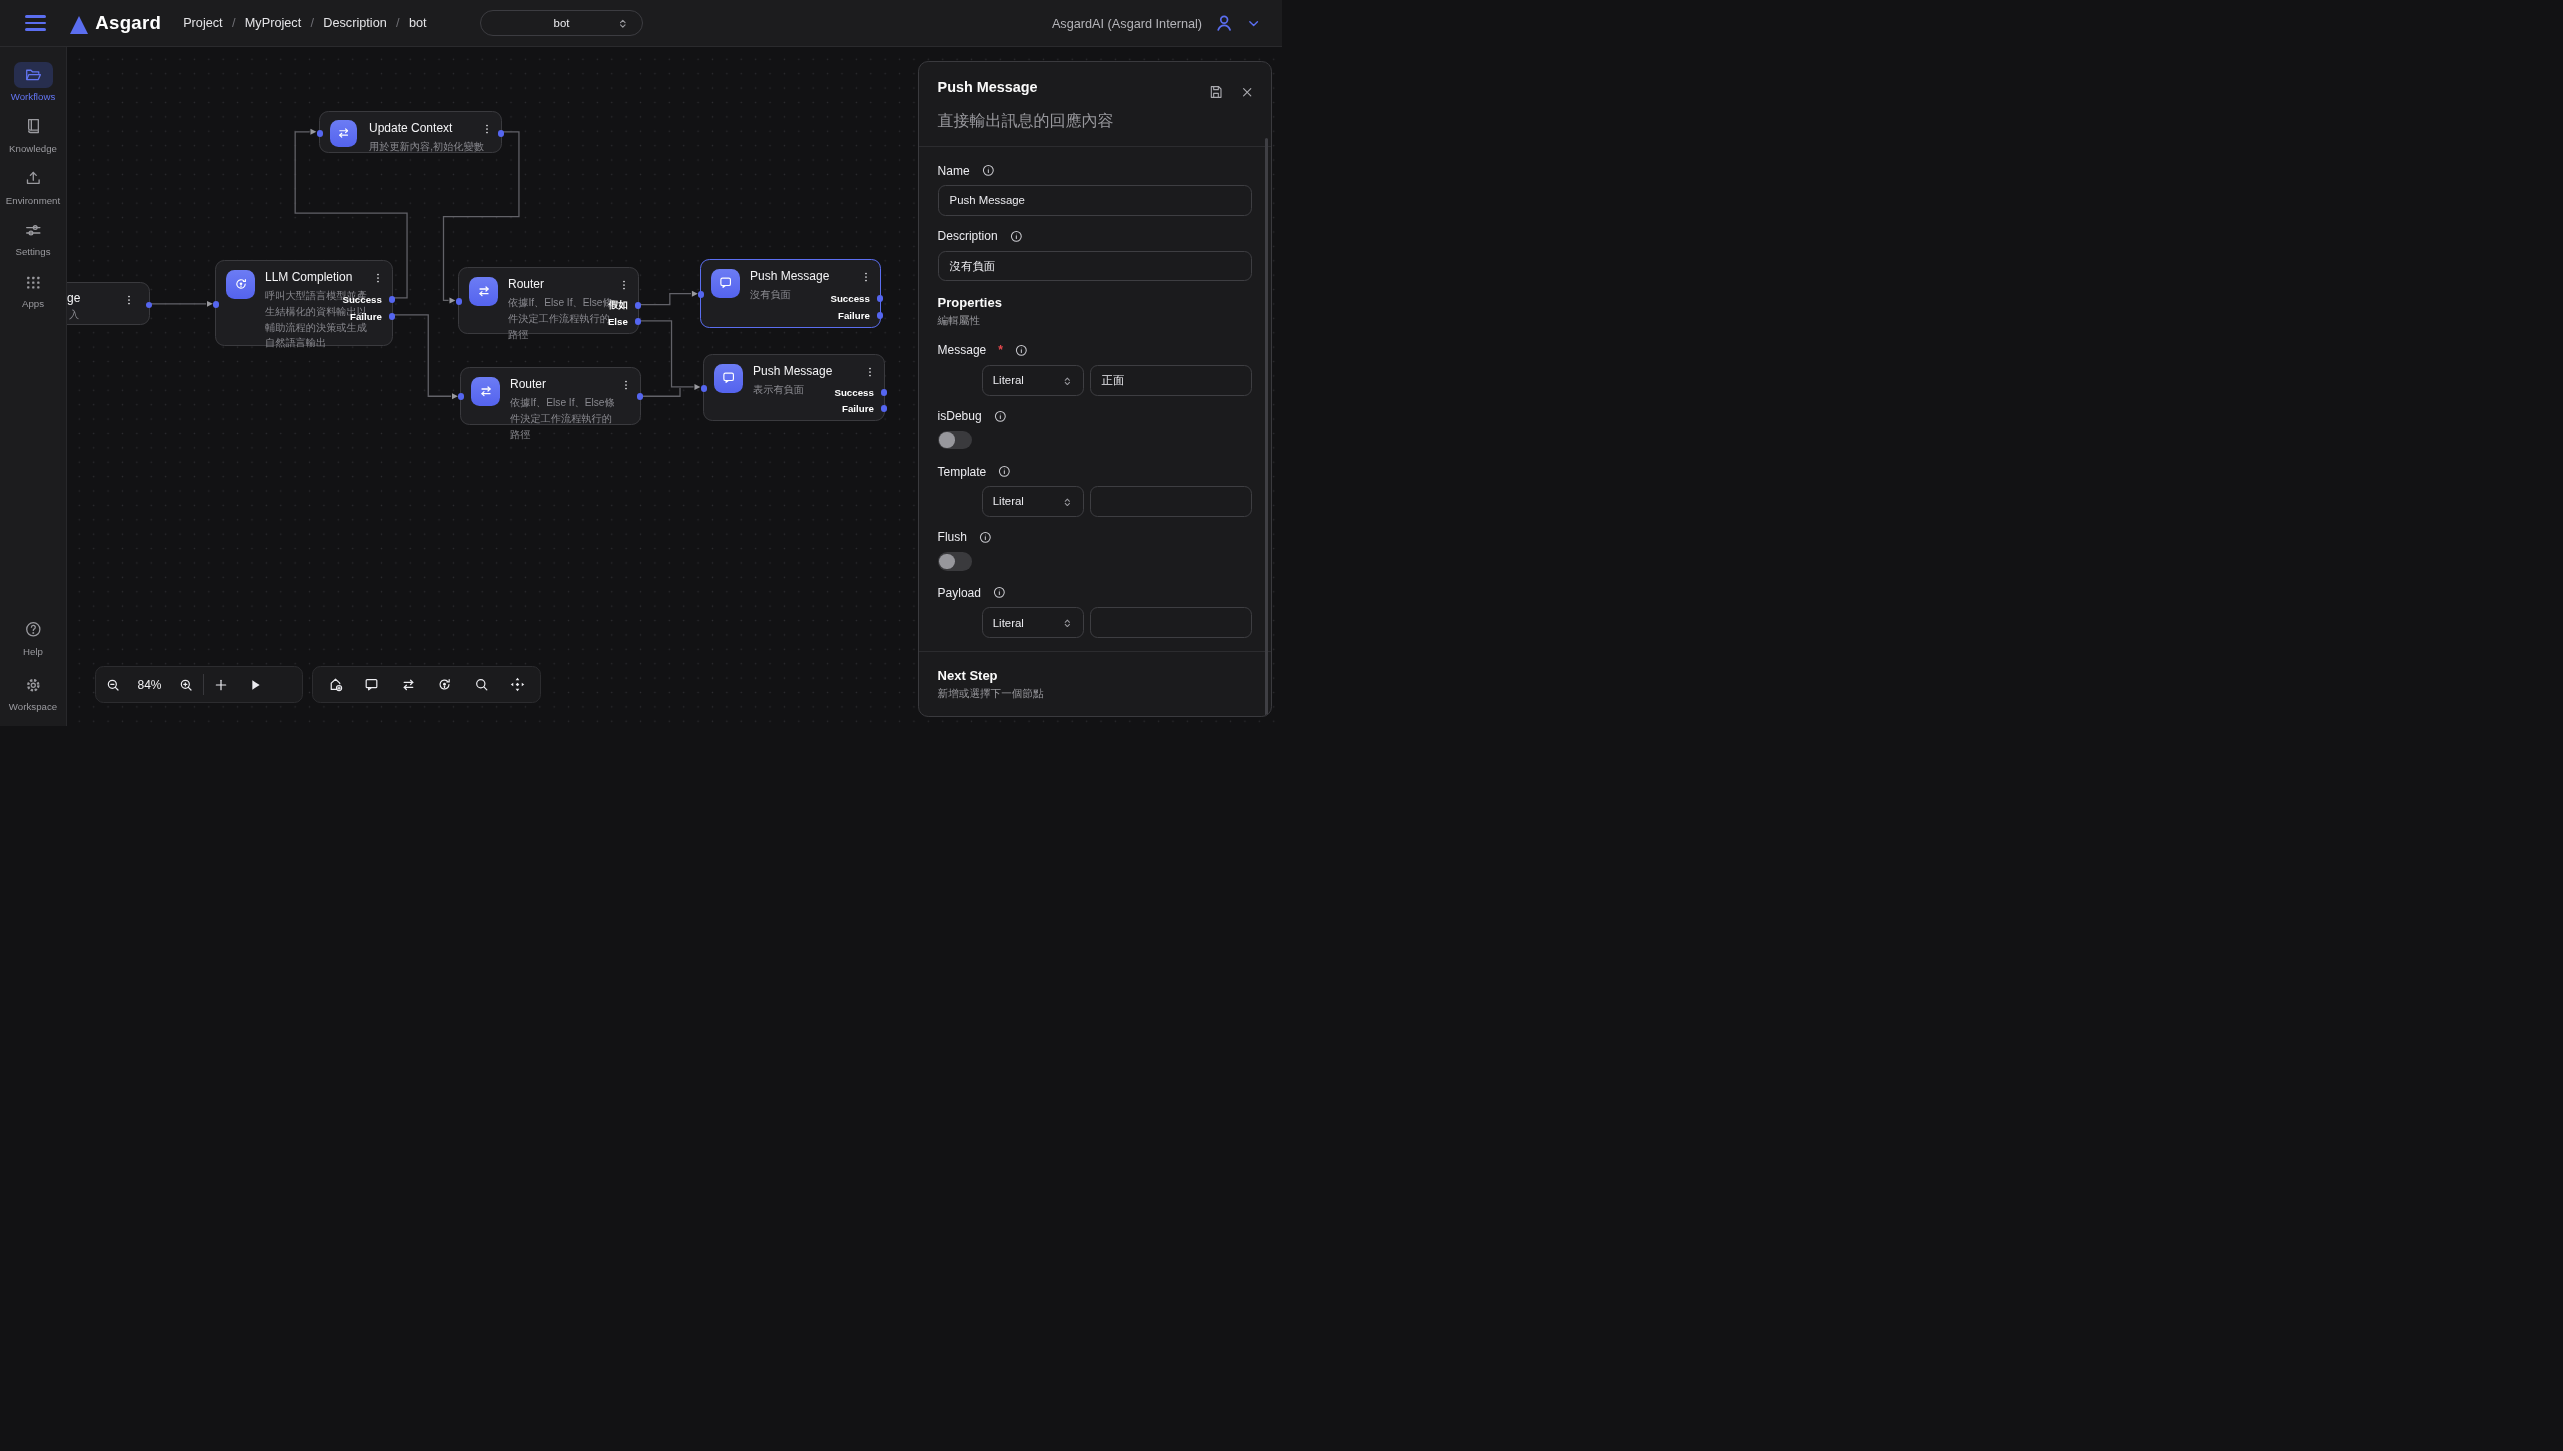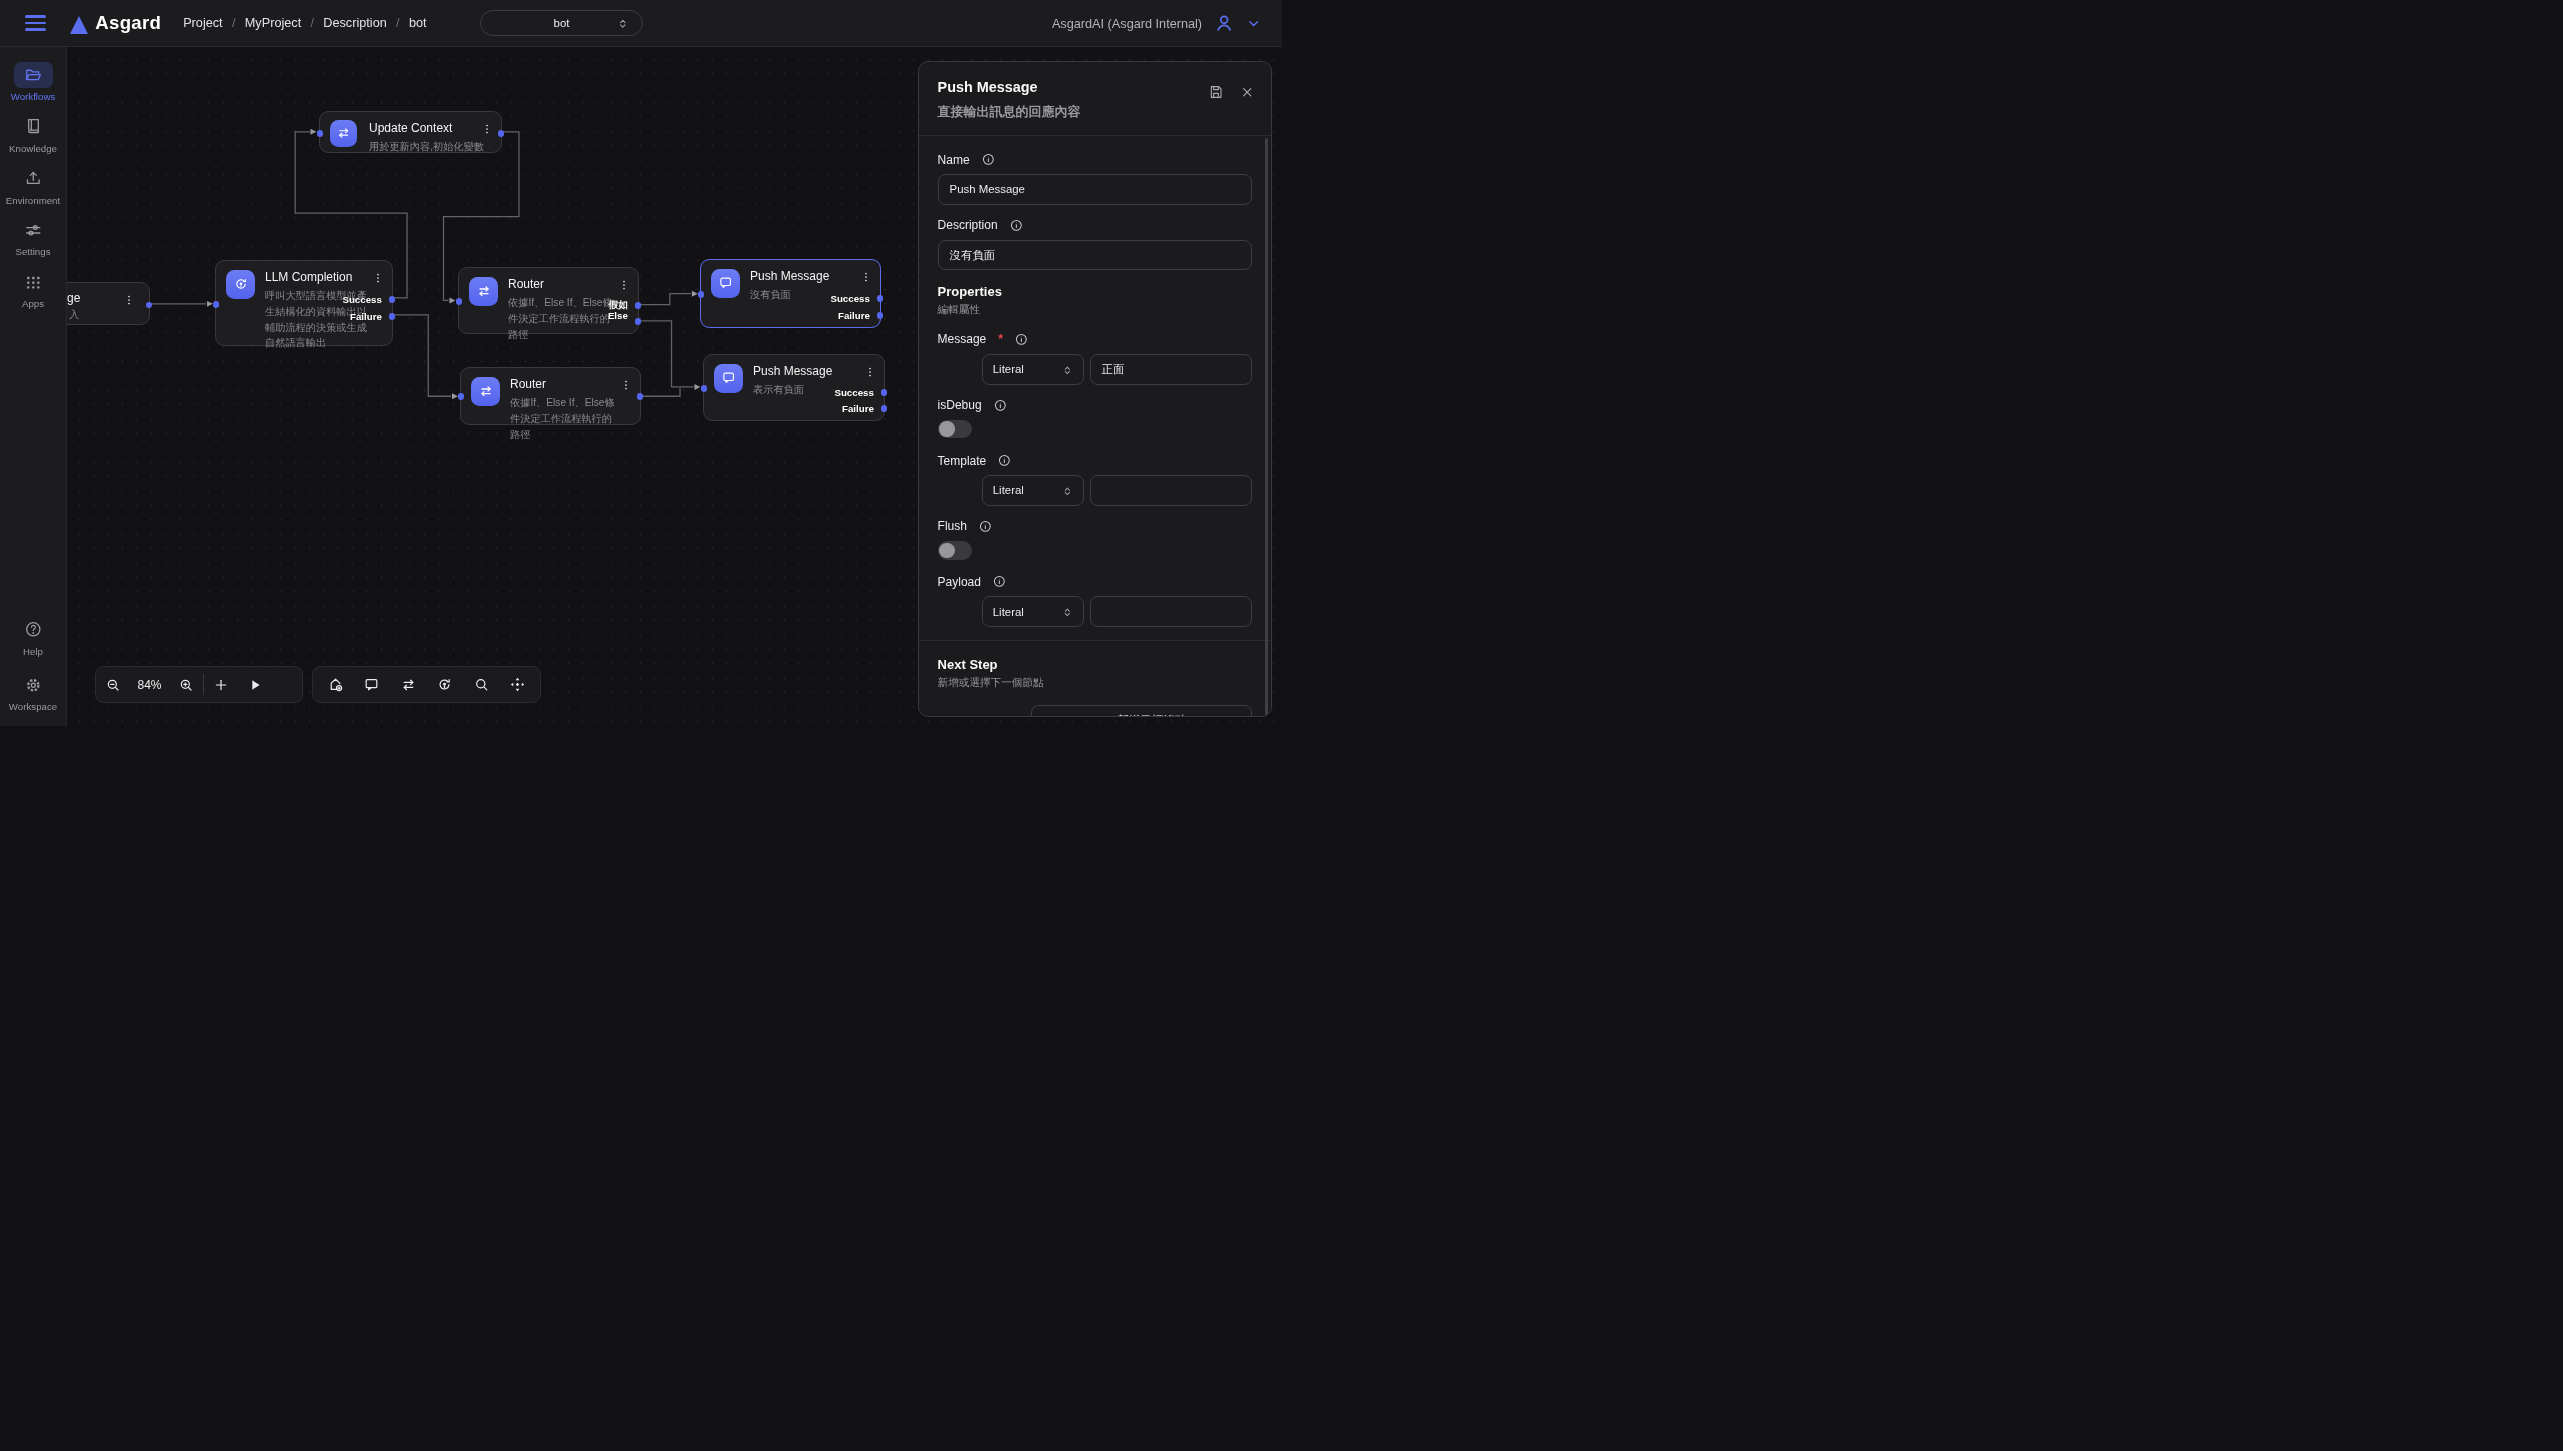--- a/index.html
+++ b/index.html
@@ -62,21 +62,21 @@
     display:flex; align-items:center; z-index:6; color:#ececf0; }
   .tb-btn { width:34px; height:37px; display:flex; align-items:center; justify-content:center; cursor:pointer; color:#ececf0; }
   .tb-zoom { font-size:12px; color:#f0f0f2; width:39px; text-align:center; }
   .tb-div { width:0.8px; height:20.3px; background:#38383c; }
 
   
   .panel { position:absolute; left:918px; top:61px; width:354px; height:656px; background:#1b1b1d;
     border:0.8px solid #3a3a3e; border-radius:10.2px; z-index:20; overflow:hidden; }
   .panel-head { position:relative; padding:17px 18.6px 13.6px 18.6px; border-bottom:0.8px solid #2c2c2f; }
   .panel-title { color:#fafafa; font-size:14.4px; font-weight:bold; }
-  .panel-sub { color:#98989d; font-size:13px; margin-top:8px;font-weight:bold; }
+  .panel-sub { color:#98989d; font-size:16px; margin-top:16px; }
   .panel-head-icons { position:absolute; right:17px; top:22px; display:flex; gap:15.3px; color:#a9a9ae; }
   .panel-body { padding:17px 18.6px 0 18.6px; position:relative; }
   .f-label { display:flex; align-items:center; gap:12px; color:#ececf0; font-size:12px; margin-bottom:7.6px; }
   .f-label .req { color:#e5484d; font-weight:bold; }
   .info { color:#c9c9ce; }
   .t-input { width:100%; height:30.5px; border:0.8px solid #3e3e42; border-radius:7.6px; background:transparent;
     color:#ececf0; font-size:11.4px; padding:0 11px; display:flex; align-items:center; margin-bottom:13.6px; }
   .type-row { display:flex; gap:6px; margin-bottom:13.6px;padding-left:44px; }
   .select { width:102px; height:30.5px; border:0.8px solid #3e3e42; border-radius:7.6px; display:flex; align-items:center;
     padding:0 10.2px; color:#ececf0; font-size:11.4px; cursor:pointer; position:relative; }
@@ -311,21 +311,21 @@
       <div class="node-title">Router</div>
       <div class="node-desc" style="width:108px;">依據If、Else If、Else條件決定工作流程執行的路徑</div>
       <span class="kebab">
         <svg width="12" height="12" viewBox="0 0 24 24" fill="currentColor">
             <circle cx="12" cy="5" r="1.7"></circle>
             <circle cx="12" cy="12" r="1.7"></circle>
             <circle cx="12" cy="19" r="1.7"></circle>
           </svg>
       </span>
       <span class="plabel" style="top:37px;">假如</span>
-      <span class="plabel" style="top:47px;">Else</span>
+      <span class="plabel" style="top:53px;">Else</span>
       <span class="port" style="left:-3.4px; top:30px;"></span>
       <span class="port" style="right:-3.4px; top:34px;"></span>
       <span class="port" style="right:-3.4px; top:50px;"></span>
     </div>
 
     <div class="node" style="left:393px; top:320px; width:181px; height:58px;">
       <div class="node-icon">
         <svg width="16" height="16" viewBox="0 0 24 24" fill="none" stroke="currentColor" stroke-width="1.9" stroke-linecap="round" stroke-linejoin="round">
             <path d="M6 9h12"></path>
             <path d="M15 6l3 3-3 3"></path>

